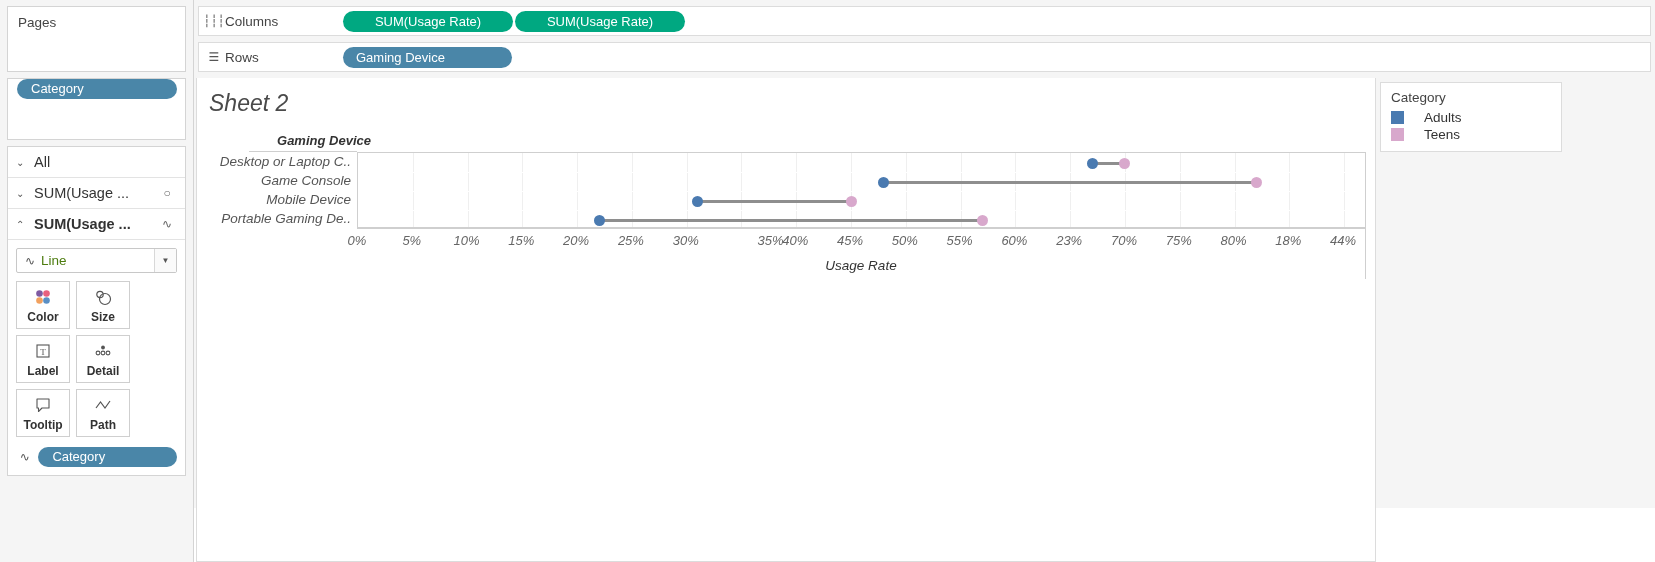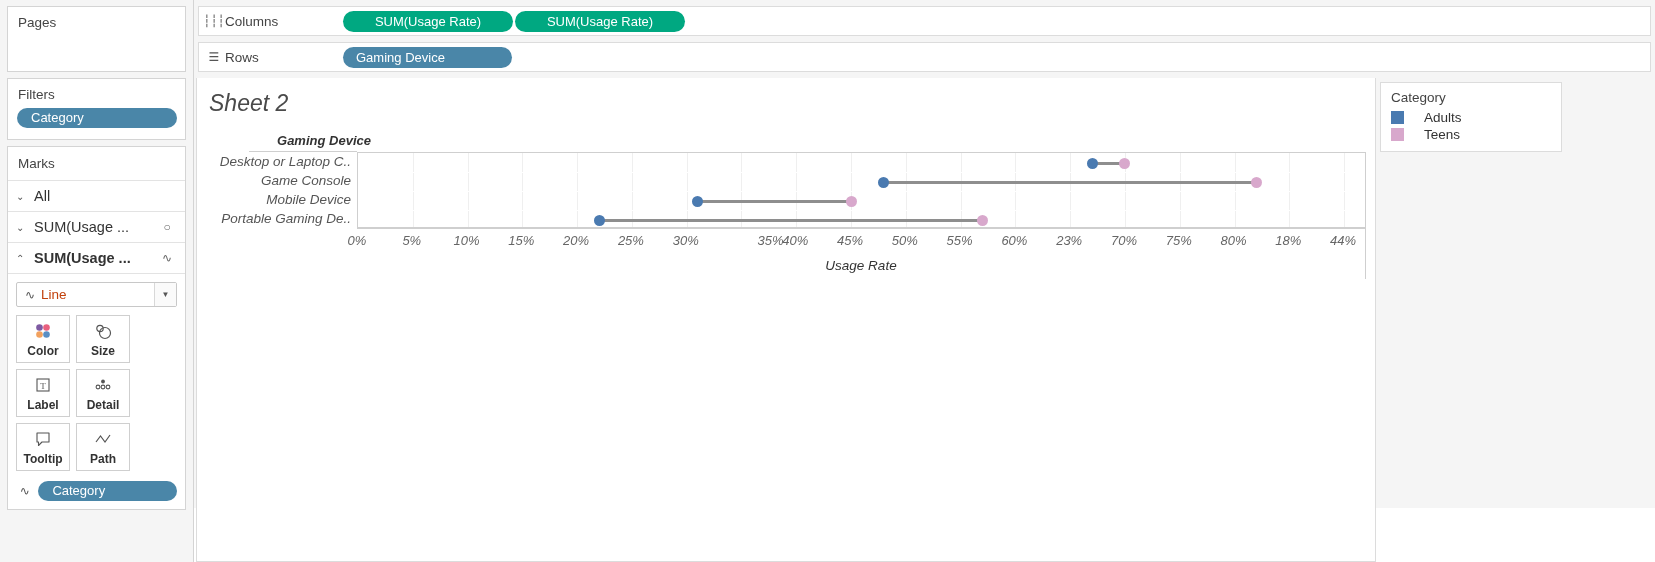--- a/index.html
+++ b/index.html
@@ -58,21 +58,21 @@
   .mark-row.active .mlabel { font-weight:bold; }
   .mark-row .mglyph { color:#666; font-size:12px; width:16px; text-align:center; }
 
   .marks-body { padding:8px; }
   .type-select {
     display:flex; align-items:center;
     height:25px; border:1px solid #c8c8c8; background:#fff;
     border-radius:2px; margin-bottom:8px;
   }
   .type-select .ts-icon { padding:0 6px 0 8px; color:#555; font-size:12px; }
-  .type-select .ts-label { flex:1; color:#c2410c; font-size:13.5px; }
+  .type-select .ts-label { flex:1; color:#4d7c0f; font-size:13.5px; }
   .type-select .ts-arrow {
     width:22px; height:100%; border-left:1px solid #d8d8d8;
     display:flex; align-items:center; justify-content:center;
     color:#555; font-size:8px; background:#fafafa;
   }
 
   .btn-grid { display:flex; flex-wrap:wrap; gap:6px; }
   .mbtn {
     width:54px; height:48px;
     border:1px solid #cfcfcf; background:#fff;
@@ -177,28 +177,26 @@
 
 <div class="app">
 
   <div class="left-panel">
 
     <div class="card card-pages">
       <div class="card-title">Pages</div>
     </div>
 
     <div class="card card-filters">
-      <div class="card-title">Filters</div>
       <div class="filters-pill-wrap">
         <span class="pill pill-blue filters-pill">Category</span>
       </div>
     </div>
 
     <div class="card card-marks">
-      <div class="marks-title">Marks</div>
 
       <div class="mark-row">
         <span class="chev">⌄</span>
         <span class="mlabel">All</span>
         <span class="mglyph"></span>
       </div>
 
       <div class="mark-row">
         <span class="chev">⌄</span>
         <span class="mlabel">SUM(Usage ...</span>

